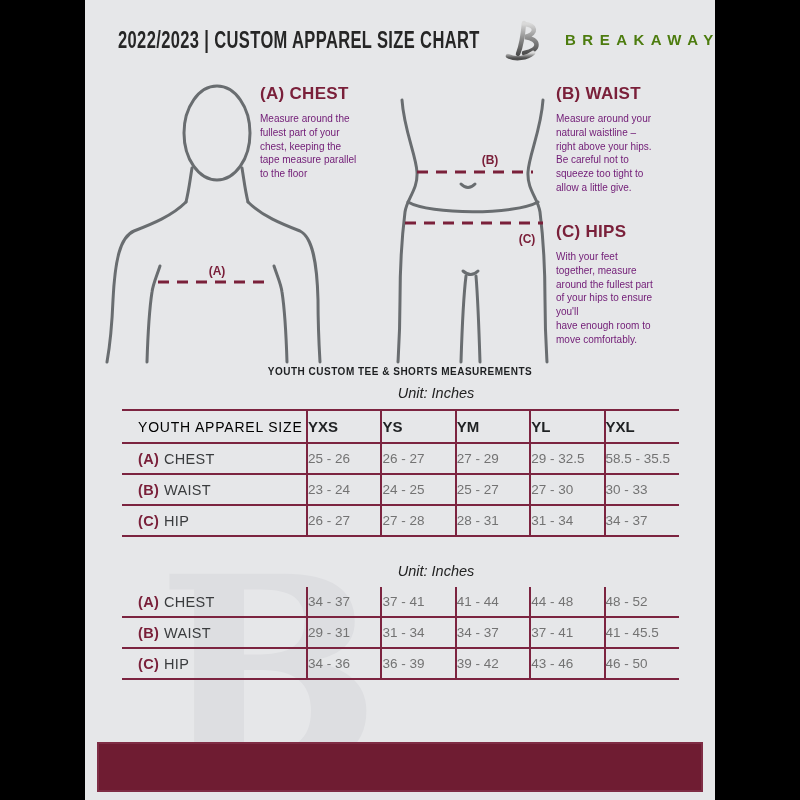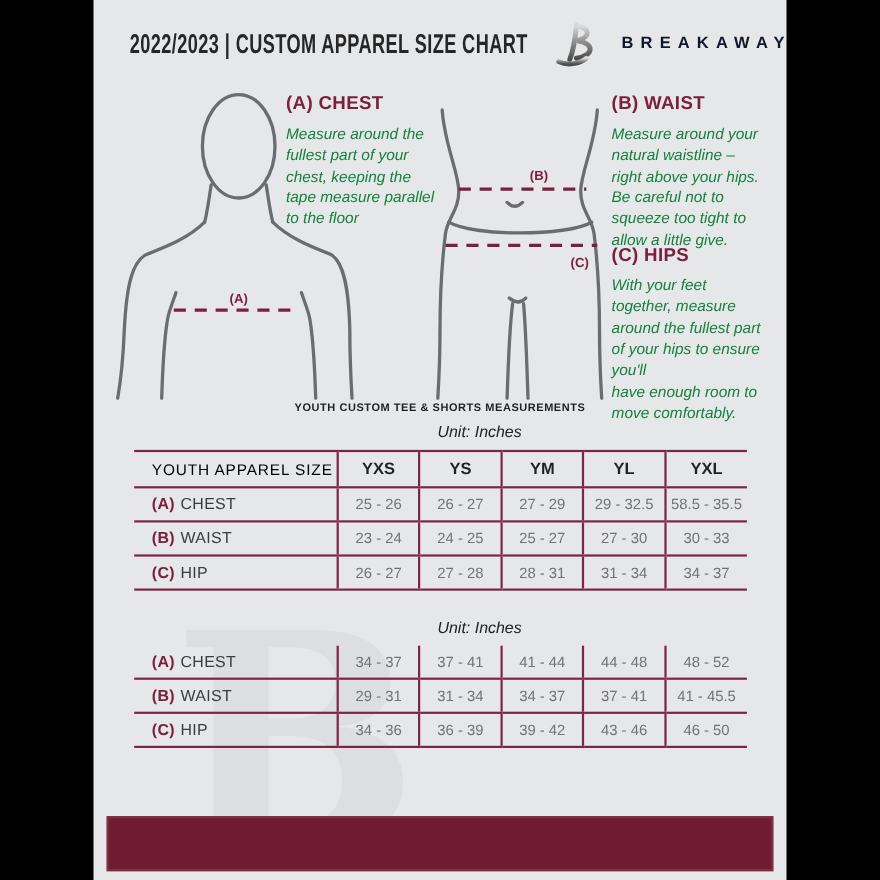--- a/index.html
+++ b/index.html
@@ -4,27 +4,27 @@
 <style>
   html,body{margin:0;padding:0;}
   body{width:800px;height:800px;background:#000;position:relative;overflow:hidden;
        font-family:"Liberation Sans",sans-serif;}
   .page{position:absolute;left:85px;top:0;width:630px;height:800px;background:#e6e7e9;overflow:hidden;}
 
   
   .hdr-title{position:absolute;left:33px;top:26px;font-size:22px;font-weight:bold;color:#262626;
              white-space:nowrap;transform:scale(0.75,1.12);transform-origin:0 0;letter-spacing:0.5px;z-index:2;}
   .logo{position:absolute;left:416px;top:16px;z-index:2;}
-  .brand{position:absolute;left:480px;top:31px;font-size:15px;font-weight:bold;color:#0f172a;
+  .brand{position:absolute;left:480px;top:31px;font-size:15px;font-weight:bold;color:#4d7c0f;
          letter-spacing:6.5px;white-space:nowrap;z-index:2;}
 
   
   .instr{position:absolute;z-index:2;}
   .instr-h{font-size:17px;font-weight:bold;color:#7a203a;letter-spacing:0.3px;margin-bottom:8px;}
-  .instr-b{font-size:14px;font-style:italic;color:#15803d;line-height:1.38;white-space:pre-line;}
+  .instr-b{font-size:10px;color:#701a75;line-height:1.38;white-space:pre-line;}
   .blk-chest{left:175px;top:84px;width:175px;}
   .blk-waist{left:471px;top:84px;width:160px;}
   .blk-hips{left:471px;top:222px;width:165px;}
 
   
   .diagram{position:absolute;left:0;top:0;z-index:1;pointer-events:none;}
 
   
   .tbl-title{position:absolute;left:0;width:630px;text-align:center;font-size:10px;font-weight:bold;
              color:#1d1f21;letter-spacing:0.5px;z-index:2;}
@@ -35,21 +35,21 @@
 
   
   .size-table{position:absolute;left:37px;width:557px;border-collapse:collapse;table-layout:fixed;
               background:transparent;z-index:2;}
   .y-table{top:409px;} .a-table{top:587px;}
   .size-table col.c0{width:185px;}
   .size-table col.cn{width:74.4px;}
   .size-table th,.size-table td{border-bottom:2px solid #7c2440;padding:0;background:transparent;}
   .size-table tr.head th{border-top:2px solid #7c2440;height:31px;}
   .size-table td{height:29px;}
-  .size-table th.v,.size-table td.v{border-left:2px solid #7c2440;text-align:center;}
+  .size-table th.v,.size-table td.v{border-left:2px solid #7c2440;text-align:left;}
   .size-table th.first{font-weight:normal;font-size:14px;color:#000000;letter-spacing:0.8px;
                        text-align:left;padding-left:16px;}
   .size-table th.v{font-size:15px;font-weight:bold;color:#1f2123;}
   .size-table td.first{font-size:14.5px;color:#3a3c3e;text-align:left;padding-left:16px;letter-spacing:0.3px;}
   .size-table td.v{font-size:13.5px;color:#737373;}
   .pfx{font-weight:bold;color:#7a203a;margin-right:5px;}
 
   
   .watermark{position:absolute;left:72px;top:548px;font-family:"DejaVu Serif",serif;font-weight:bold;
              font-size:265px;line-height:0.95;color:#dddee1;z-index:0;user-select:none;}

